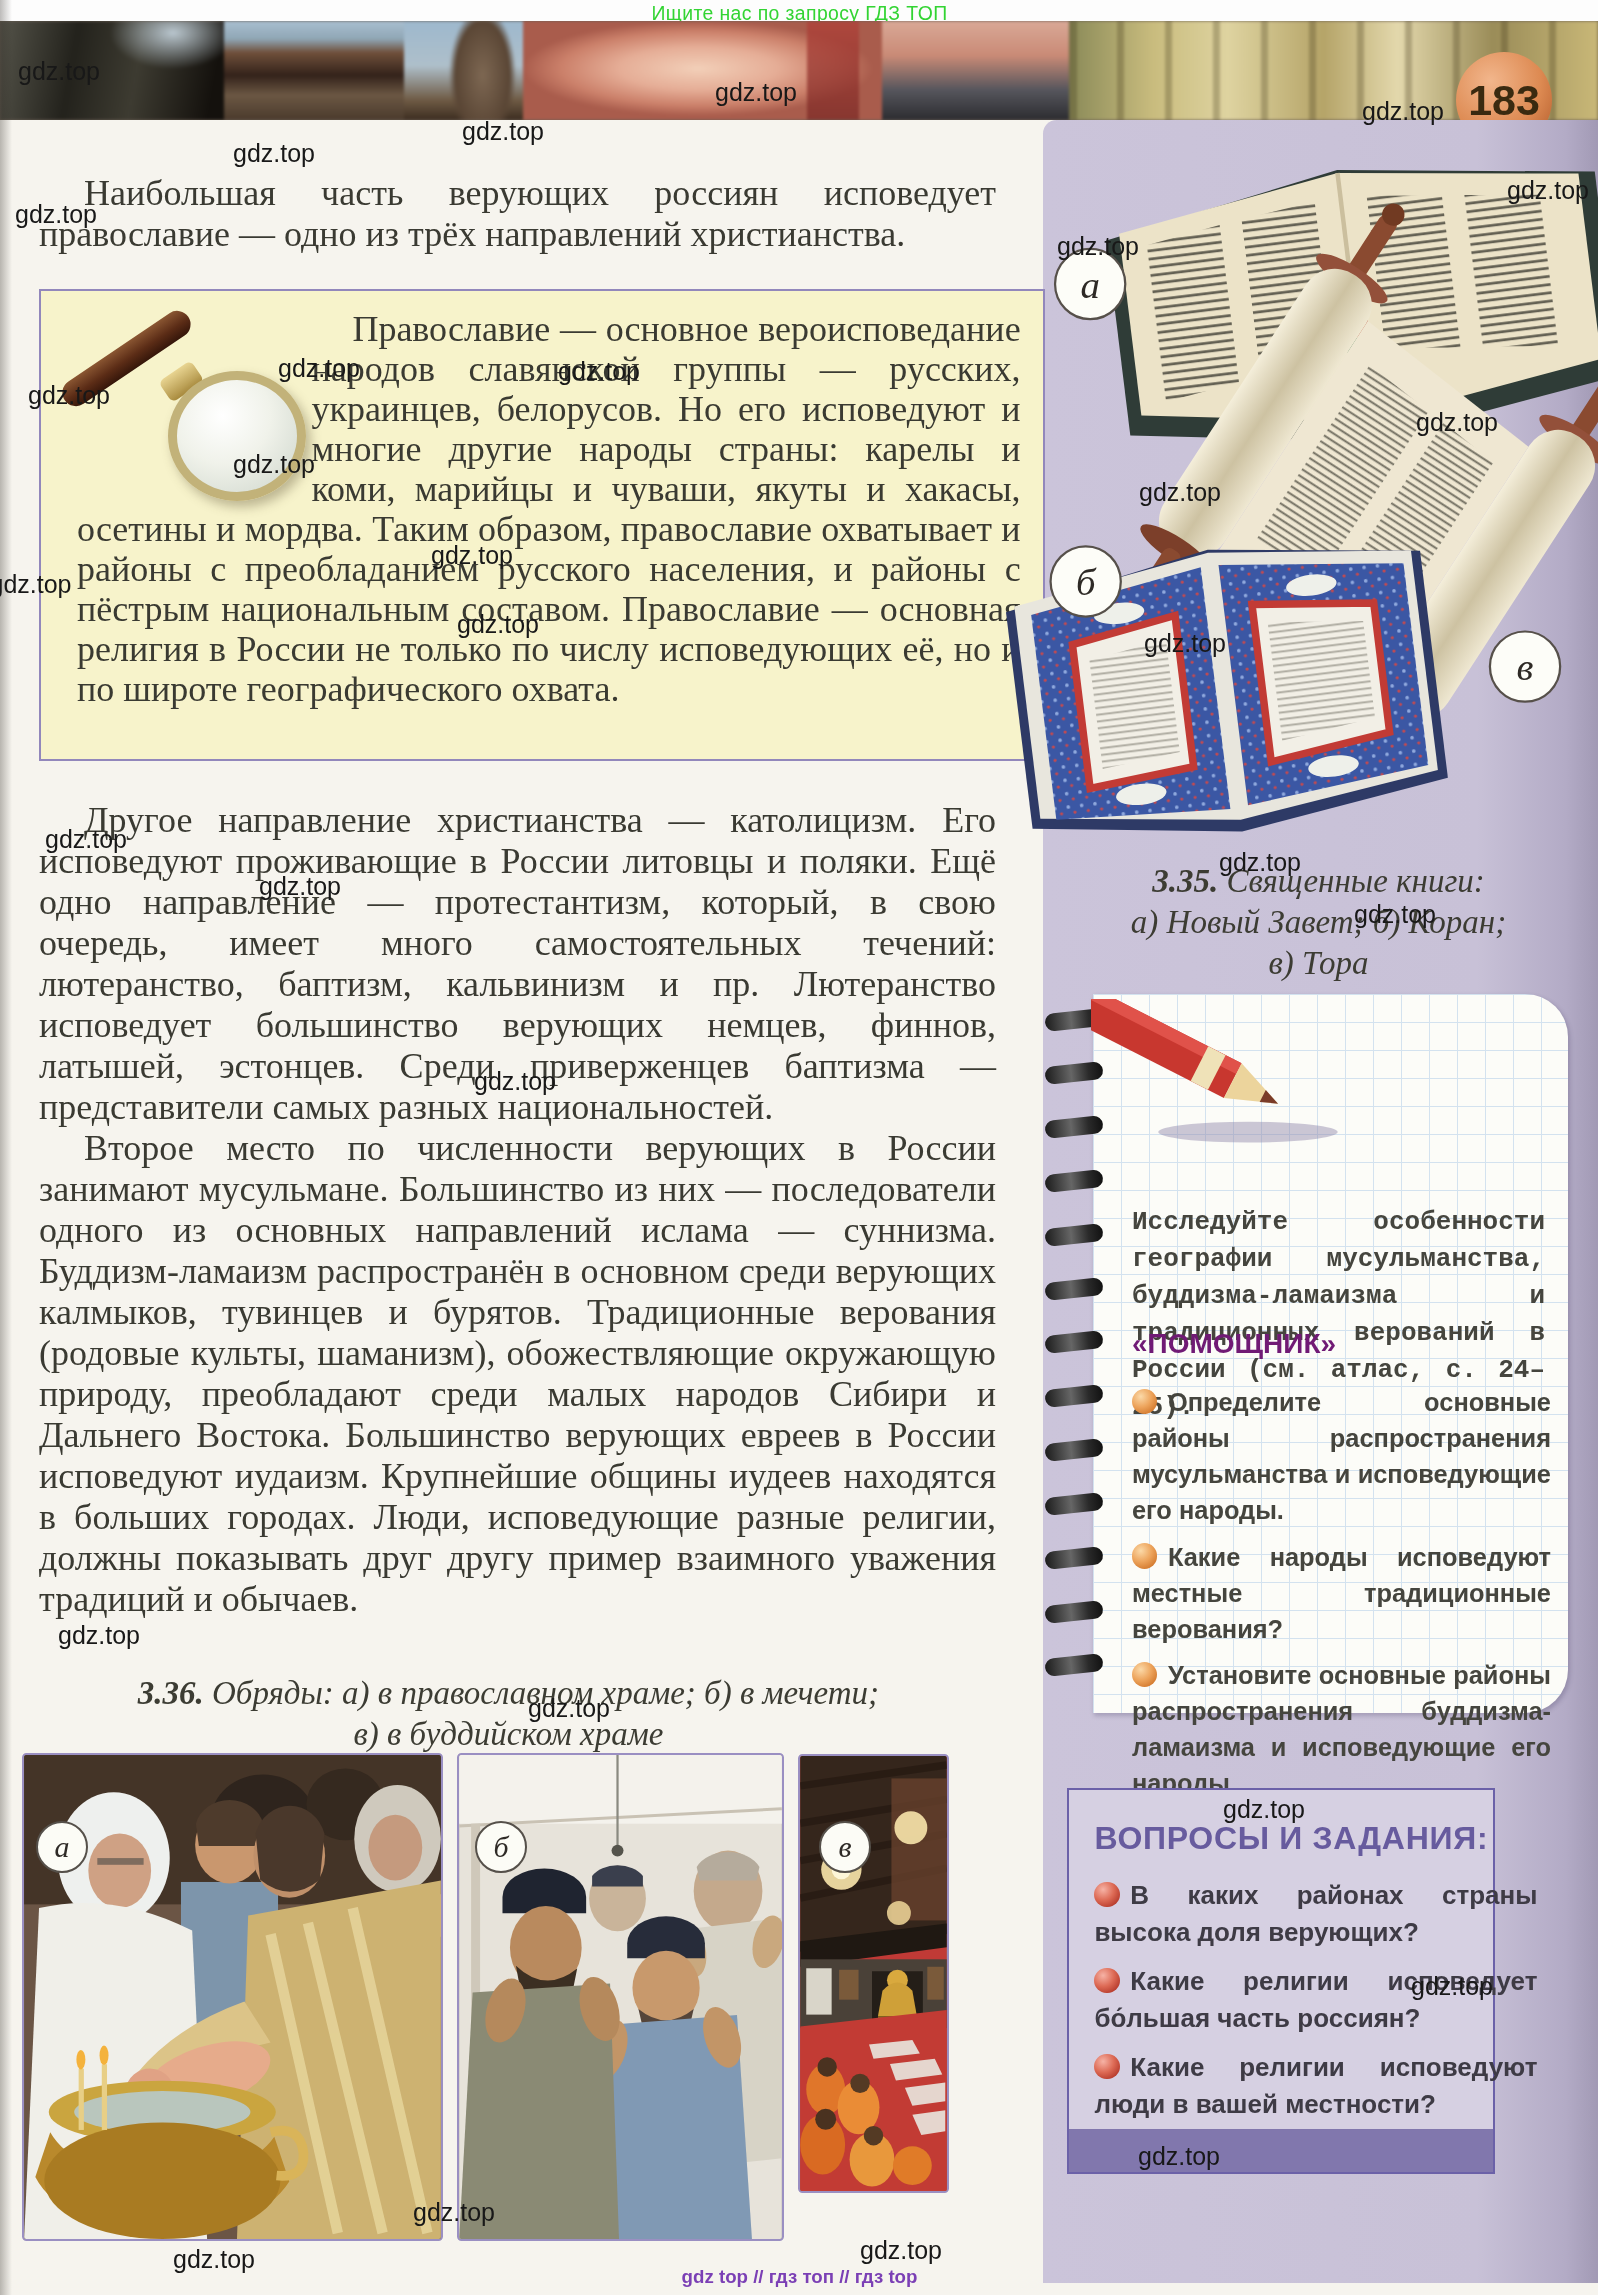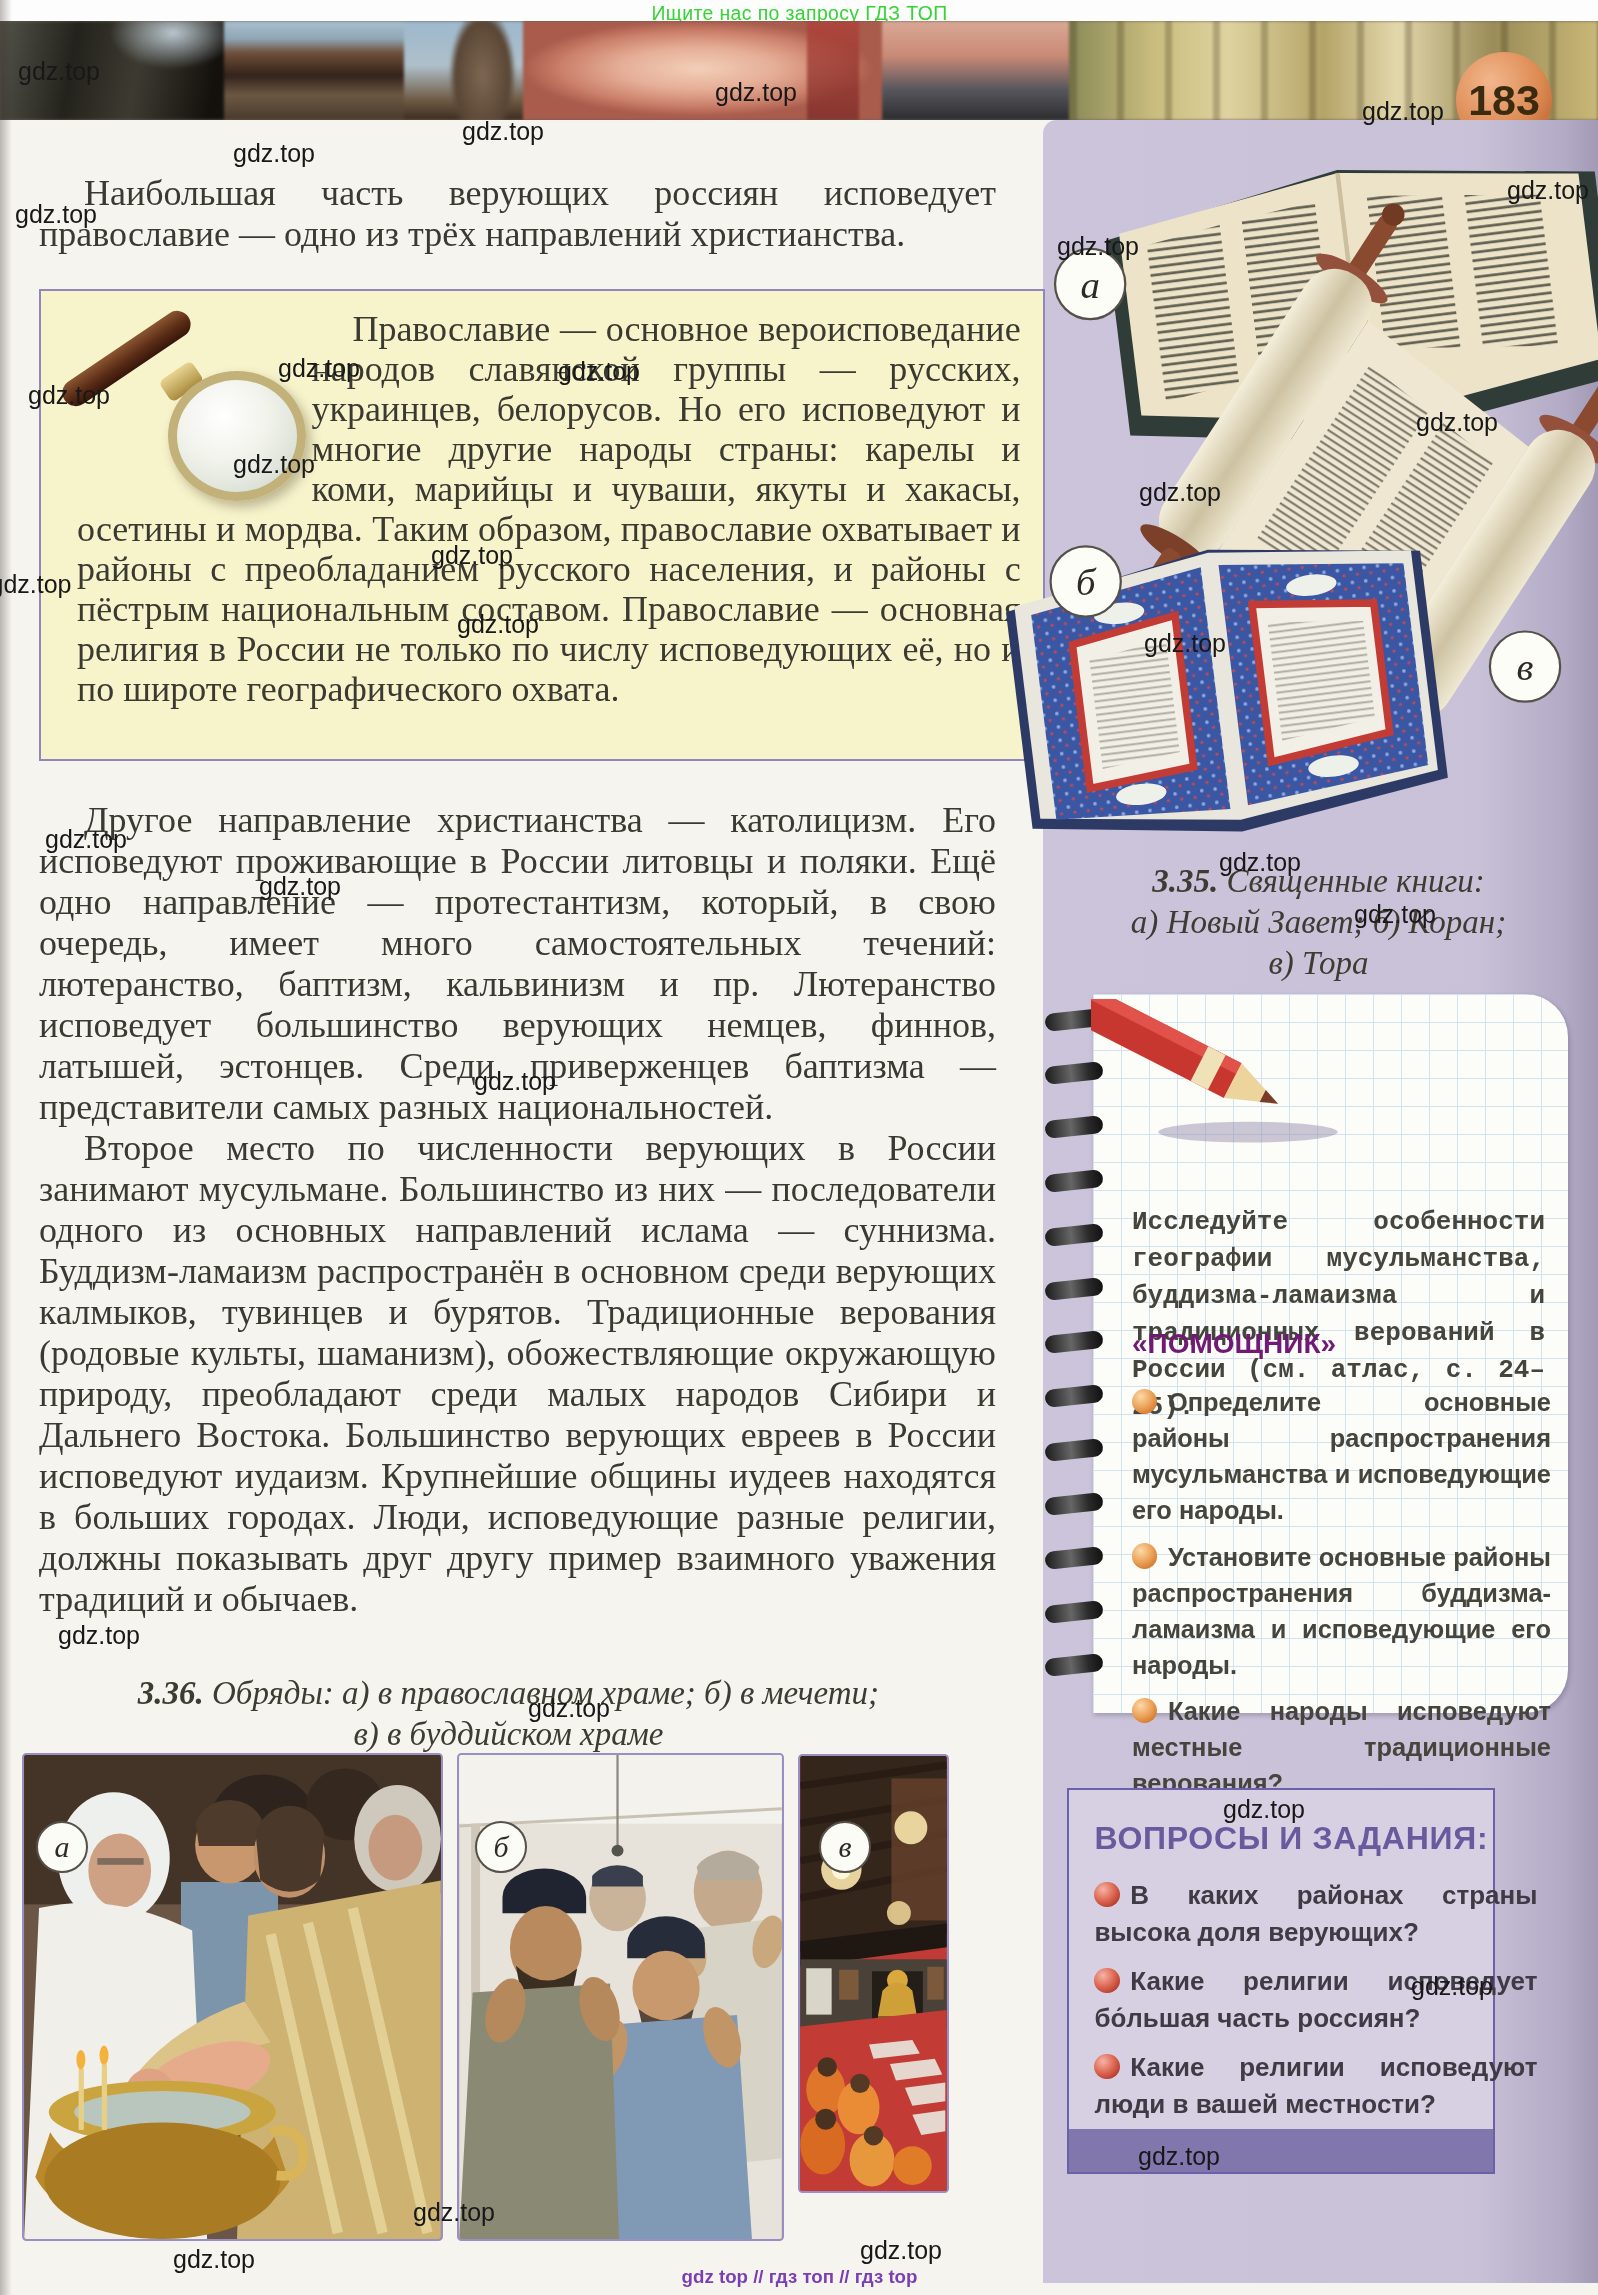--- a/index.html
+++ b/index.html
@@ -258,24 +258,24 @@
     <ellipse cx="210" cy="178" rx="120" ry="14" fill="#8d86a8" opacity=".45"></ellipse>
   </svg>
 
   <div class="nbtext" id="nbintro">Исследуйте особенности географии мусульманства, буддизма-ламаизма и традиционных верований в России (см. атлас, с. 24–25).</div>
   <div id="nbhelper">«ПОМОЩНИК»</div>
   <div class="nbtasks">
     <div class="task">
       <span class="ball orange"></span><span>Определите основные районы распространения мусульманства и исповедующие его народы.</span>
     </div>
     <div class="task">
+      <span class="ball orange"></span><span>Какие народы исповедуют местные традиционные верования?</span>
+    </div>
+    <div class="task">
       <span class="ball orange"></span><span>Установите основные районы распространения буддизма-ламаизма и исповедующие его народы.</span>
-    </div>
-    <div class="task">
-      <span class="ball orange"></span><span>Какие народы исповедуют местные традиционные верования?</span>
     </div>
   </div>
 
   <div class="cap" id="cap336">
     <b>3.36.</b>
     <span>Обряды: а) в православном храме; б) в мечети;</span><br>
     <span>в) в буддийском храме</span>
   </div>
 
   <div class="photo" style="left:22.4px;top:1753px;width:417px;height:484px;">

